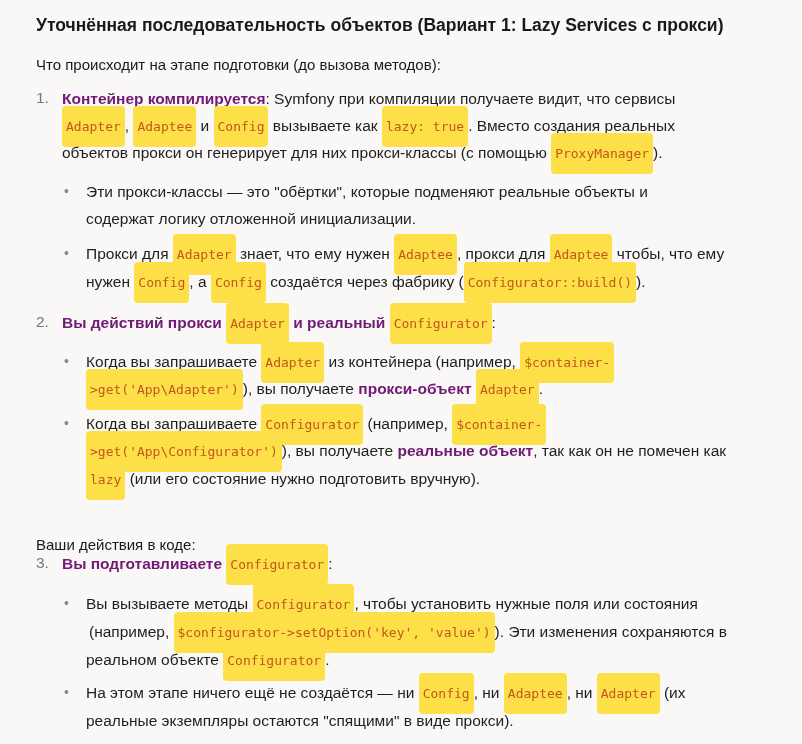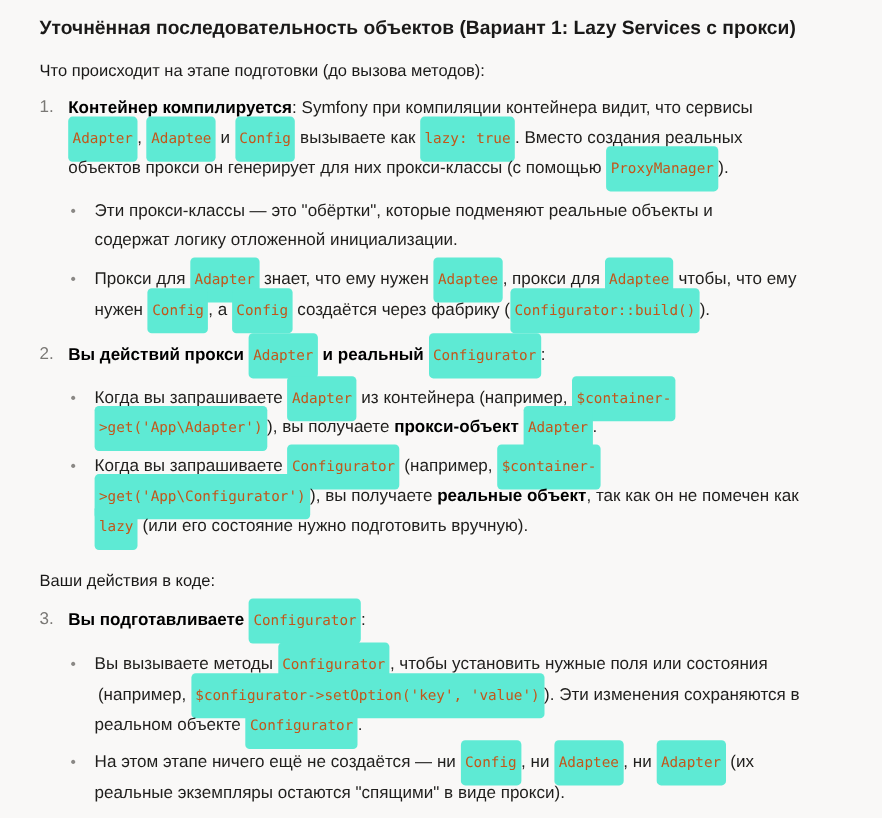--- a/index.html
+++ b/index.html
@@ -19,36 +19,36 @@
     margin:0; position:absolute; left:36px;
     font-size:15px; font-weight:normal; color:#1a1918;
   }
   .line { position:absolute; white-space:nowrap; line-height:20px; }
   .num { position:absolute; color:#7a7875; width:24px; text-align:left; }
   .bullet { position:absolute; color:#8a8885; font-size:14px; }
   code {
     font-family:"DejaVu Sans Mono", monospace;
     font-size:13px;
     color:#c2571b;
-    background:#5eead4;
+    background:#fde047;
     border-radius:4px;
     padding:13px 4px;
   }
-  b { font-weight:bold; color:#000000; }
+  b { font-weight:bold; color:#701a75; }
 </style>
 </head>
 <body>
 
 <div class="wrap">
   <h3>Уточнённая последовательность объектов (Вариант 1: Lazy Services с прокси)</h3>
   <h4 style="top:56px">Что происходит на этапе подготовки (до вызова методов):</h4>
 
   <span class="num" style="left:36px;top:89px">1.</span>
   <div class="line" style="left:62px;top:89px">
-    <b>Контейнер компилируется</b><span>: Symfony при компиляции контейнера видит, что сервисы</span>
+    <b>Контейнер компилируется</b><span>: Symfony при компиляции получаете видит, что сервисы</span>
   </div>
   <div class="line" style="left:62px;top:116px">
     <code>Adapter</code><span>,</span>
     <code>Adaptee</code>
     <span>и</span>
     <code>Config</code>
     <span>вызываете как</span>
     <code>lazy: true</code><span>. Вместо создания реальных</span>
   </div>
   <div class="line" style="left:62px;top:143px">
@@ -106,21 +106,21 @@
   </div>
   <div class="line" style="left:86px;top:441px">
     <code>&gt;get('App\Configurator')</code><span>), вы получаете</span>
     <b>реальные объект</b><span>, так как он не помечен как</span>
   </div>
   <div class="line" style="left:86px;top:469px">
     <code>lazy</code>
     <span>(или его состояние нужно подготовить вручную).</span>
   </div>
 
-  <h4 style="top:520px">Ваши действия в коде:</h4>
+  <h4 style="top:536px">Ваши действия в коде:</h4>
 
   <span class="num" style="left:36px;top:554px">3.</span>
   <div class="line" style="left:62px;top:554px">
     <b>Вы подготавливаете</b>
     <code>Configurator</code><span>:</span>
   </div>
 
   <span class="bullet" style="left:64px;top:595px">•</span>
   <div class="line" style="left:86px;top:594px">
     <span>Вы вызываете методы</span>

